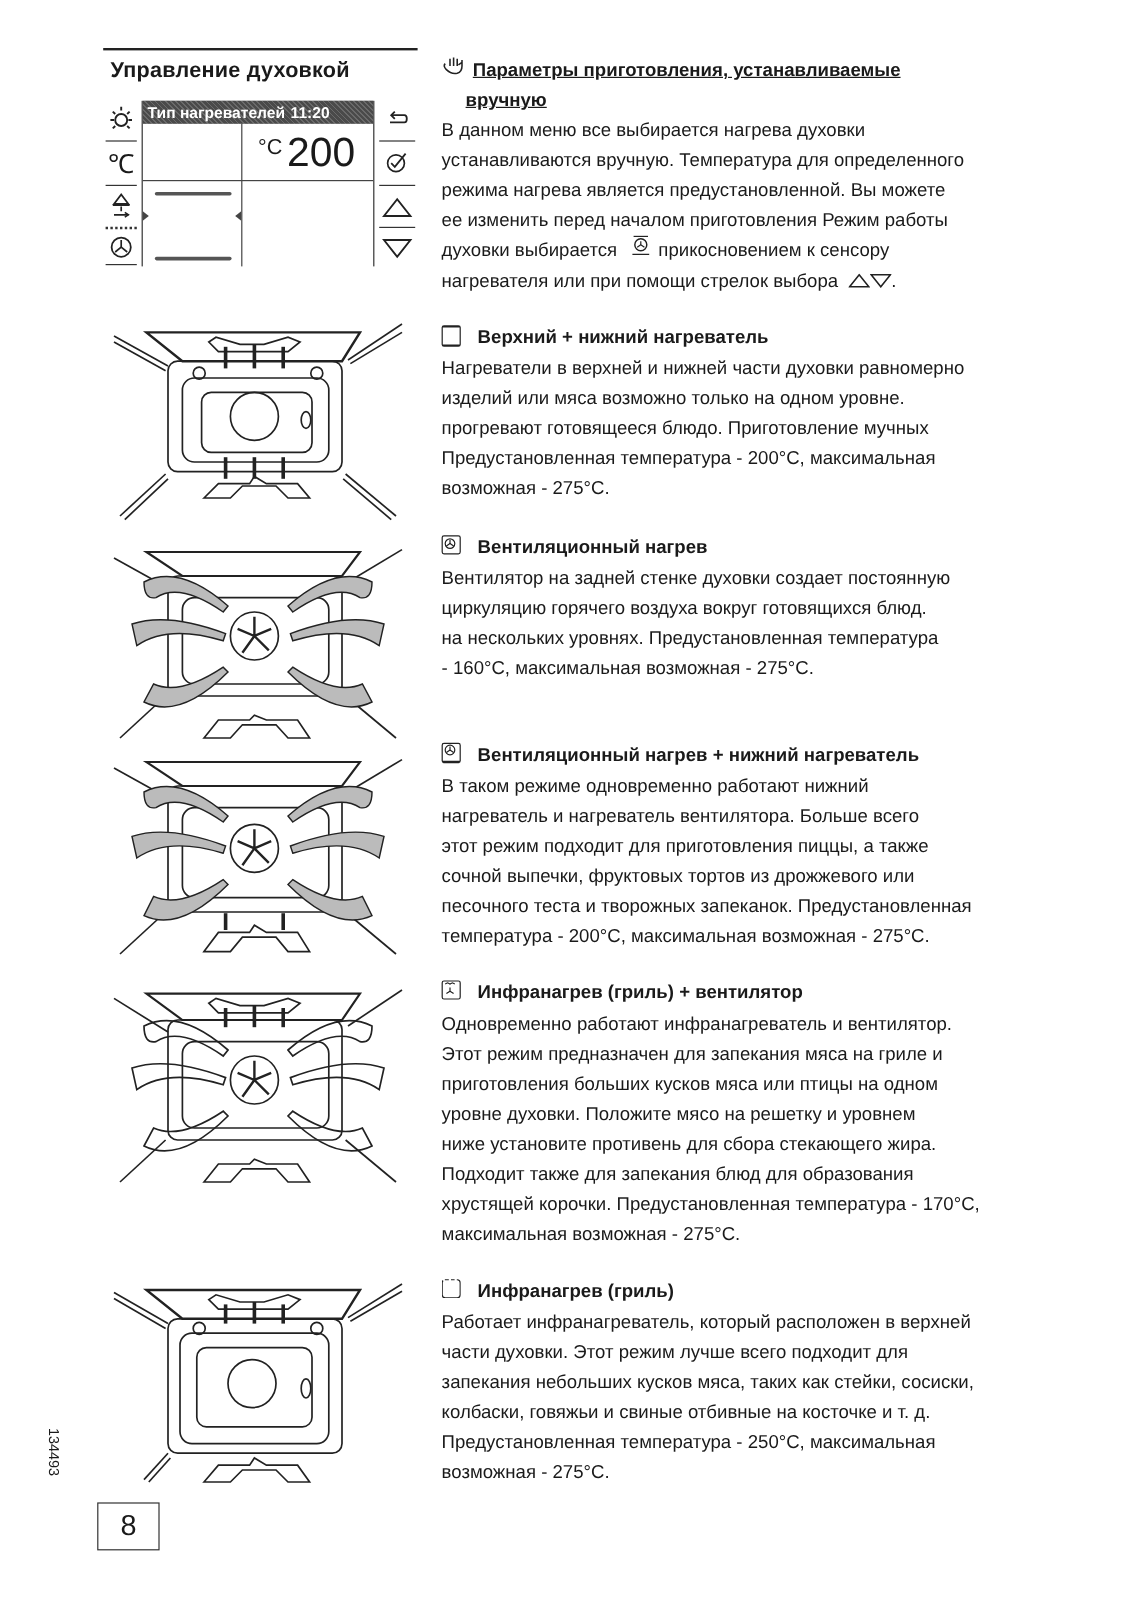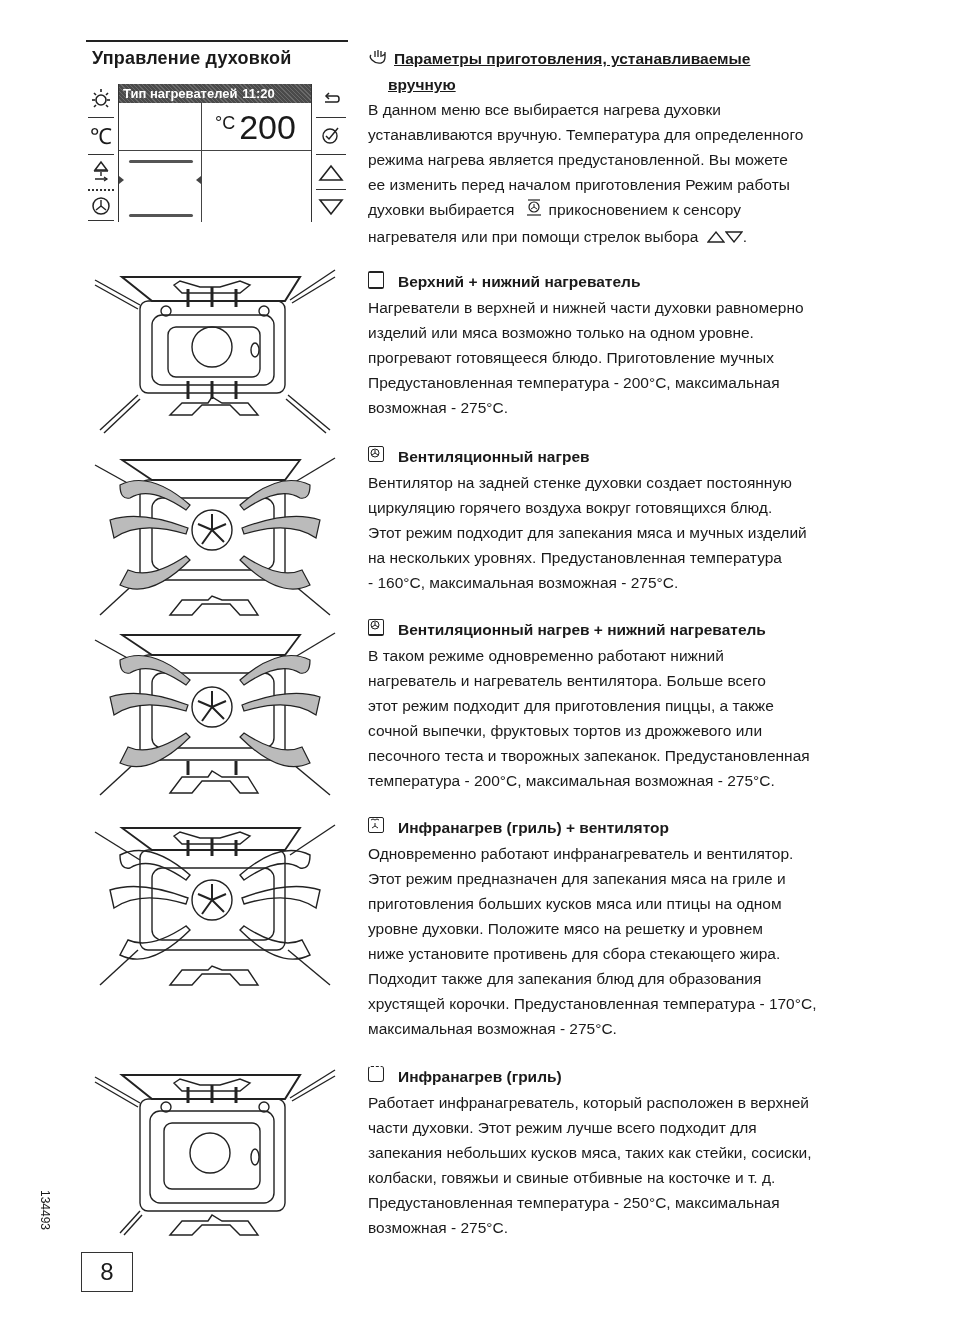--- a/index.html
+++ b/index.html
@@ -319,21 +319,20 @@
       <svg width="14" height="14" viewBox="0 0 14 14" style="position:absolute;left:-1px;top:-1px;">
           <circle cx="7" cy="7" r="4" fill="none" stroke="#222" stroke-width="1"></circle>
           <path d="M7 7 L7 4 M7 7 L4 9 M7 7 L10 9" stroke="#222" stroke-width="1"></path>
         </svg>
     </span>
     <span>Вентиляционный нагрев</span>
   </div>
   <div class="body-text">
     <span>Вентилятор на задней стенке духовки создает постоянную</span>
     <span>циркуляцию горячего воздуха вокруг готовящихся блюд.</span>
-    <span>Этот режим подходит для запекания мяса и мучных изделий</span>
     <span>на нескольких уровнях. Предустановленная температура</span>
     <span>- 160°C, максимальная возможная - 275°C.</span>
   </div>
 </div>
 
 <div class="section" style="top:619px;">
   <div class="sec-head">
     <span class="ico" style="border-bottom-width:2.5px;">
       <svg width="14" height="14" viewBox="0 0 14 14" style="position:absolute;left:-1px;top:-1px;">
           <circle cx="7" cy="6" r="4" fill="none" stroke="#222" stroke-width="1"></circle>

